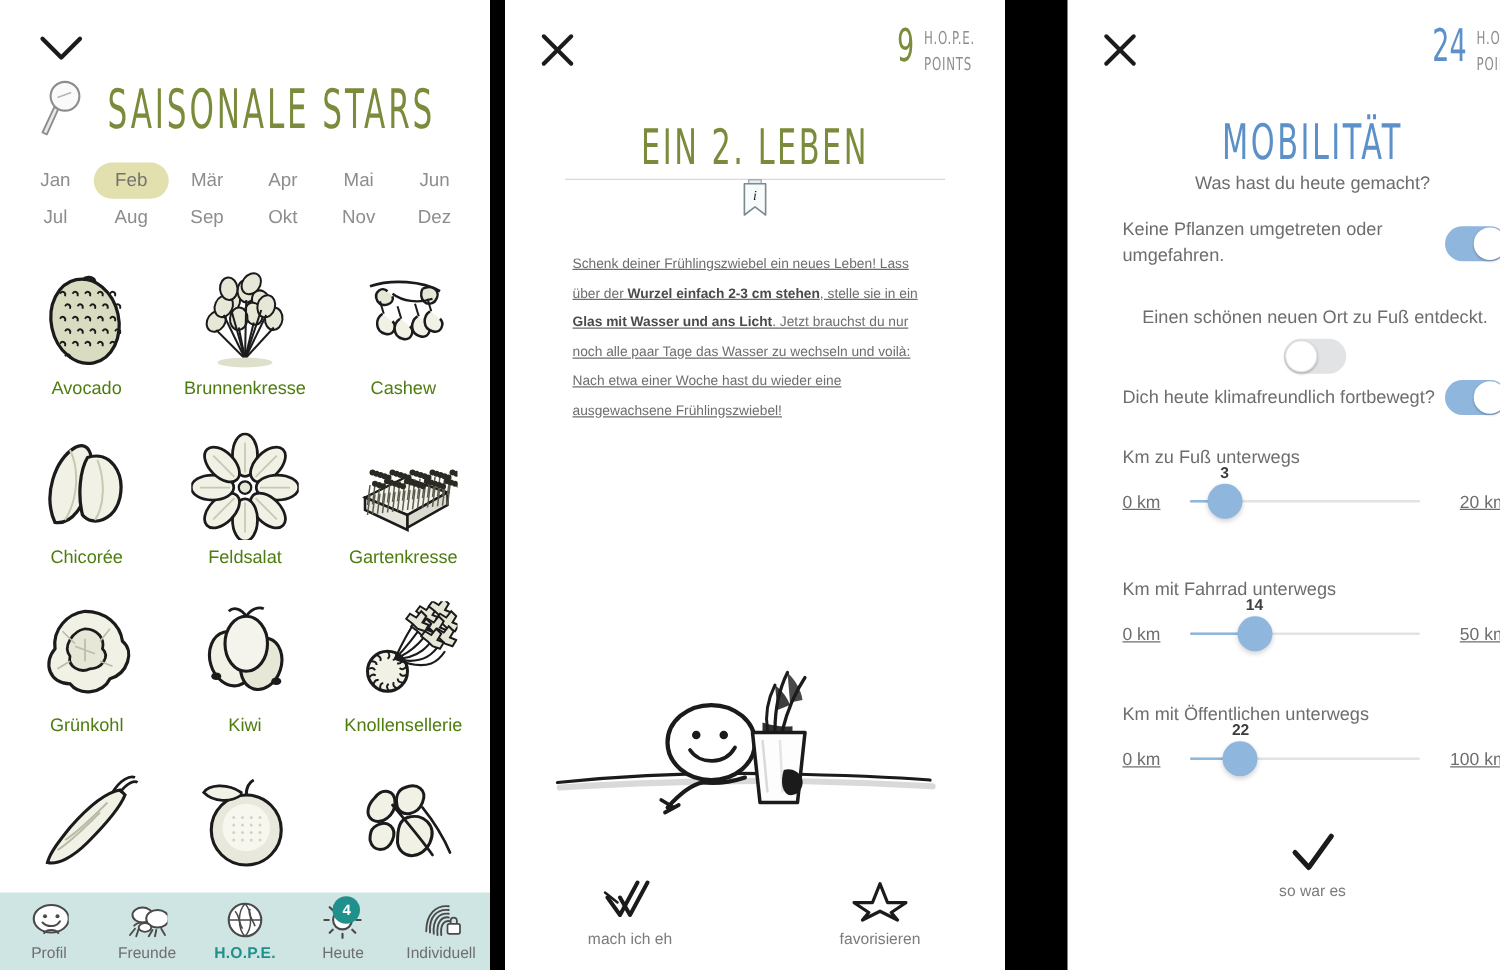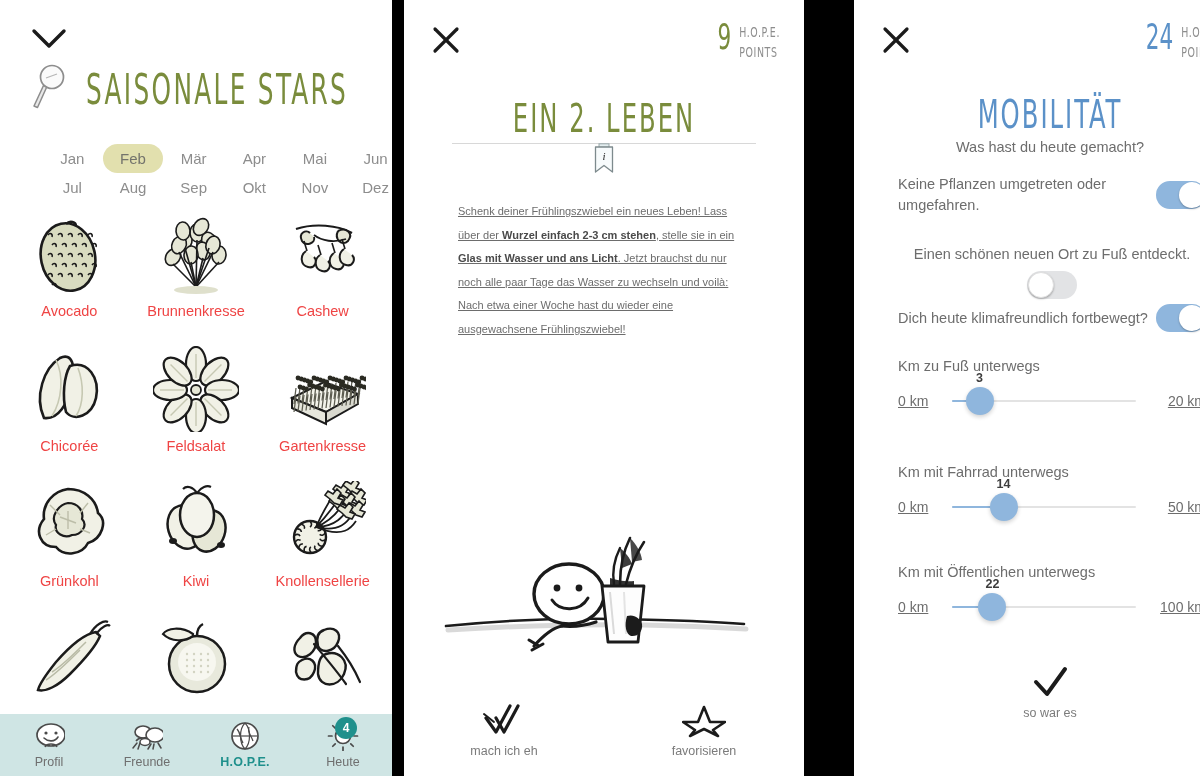--- a/index.html
+++ b/index.html
@@ -28,34 +28,34 @@
     display: flex; align-items: center; justify-content: flex-start; padding-left: 26px;
   }
   .magnifier { width: 46px; height: 52px; flex-shrink: 0; }
   .hand-title {
     font-family: "DejaVu Sans Condensed", "Liberation Sans Narrow", "Liberation Sans", sans-serif;
     font-size: 30px; letter-spacing: 2.5px; color: #7a8c3c;
     font-weight: 400; transform: scaleY(1.45) scaleX(0.92); transform-origin: left center;
     margin-left: 14px; white-space: nowrap;
   }
   .months {
-    position: absolute; left: 0; top: 144px; width: 100%;
-    display: flex; flex-wrap: wrap; padding: 0 14px; margin-left: 28px;
+    position: absolute; left: 0; top: 130px; width: 100%;
+    display: flex; flex-wrap: wrap; padding: 0 14px;
   }
   .month-wrap { width: 16.666%; display:flex; justify-content:center; }
   .month-pill { padding: 6px 17px; border-radius: 16px; font-size: 15px; color: #8d8d8d; cursor: pointer; }
   .month-pill.active { background: #e2e0ae; color: #74746c; }
 
   .grid {
     position: absolute; left: 0; top: 205px; width: 100%; height: 500px;
     display: flex; flex-wrap: wrap; padding: 0 6px; overflow: hidden;
   }
   .cell { width: 33.333%; height: 135px; display: flex; flex-direction: column; align-items: center; cursor: pointer; }
   .cell-art { height: 98px; width: 100%; display: flex; align-items: center; justify-content: center; }
-  .cell-label { font-size: 14.5px; color: #ef4444; text-align: center; line-height: 16px; }
+  .cell-label { font-size: 14.5px; color: #4d7c0f; text-align: center; line-height: 16px; }
 
   .bottomnav {
     position: absolute; left: 0; bottom: 0; width: 100%; height: 62px;
     background: #cfe5e4; display: flex; align-items: center;
   }
   .navitem { flex: 1; display: flex; flex-direction: column; align-items: center; justify-content: center; cursor: pointer; position: relative; }
   .navicon { height: 30px; display: flex; align-items: center; justify-content: center; position: relative; }
   .navlabel { font-size: 12.5px; color: #6f6f6f; margin-top: 4px; }
   .navitem.active .navlabel { color: #1f908c; font-weight: bold; letter-spacing: 0.2px; }
   .badge {
@@ -599,20 +599,36 @@
               <line x1="16" y1="4" x2="16" y2="0.5" stroke="#4a4a4a" stroke-width="1.7" stroke-linecap="round" transform="rotate(135 16 15)"></line>
               <line x1="16" y1="4" x2="16" y2="0.5" stroke="#4a4a4a" stroke-width="1.7" stroke-linecap="round" transform="rotate(180 16 15)"></line>
               <line x1="16" y1="4" x2="16" y2="0.5" stroke="#4a4a4a" stroke-width="1.7" stroke-linecap="round" transform="rotate(225 16 15)"></line>
               <line x1="16" y1="4" x2="16" y2="0.5" stroke="#4a4a4a" stroke-width="1.7" stroke-linecap="round" transform="rotate(270 16 15)"></line>
               <line x1="16" y1="4" x2="16" y2="0.5" stroke="#4a4a4a" stroke-width="1.7" stroke-linecap="round" transform="rotate(315 16 15)"></line>
             </svg>
             <span class="badge">4</span>
           </div>
           <div class="navlabel">Heute</div>
         </div>
+        <div class="navitem">
+          <div class="navicon">
+            <svg width="32" height="30" viewBox="0 0 32 30">
+              <g fill="none" stroke="#4a4a4a" stroke-width="1.5" stroke-linecap="round">
+      <path d="M4 24 C4 10, 12 3, 22 4"></path>
+                <path d="M7 25 C6 12, 13 6, 22 7"></path>
+      <path d="M10 26 C9 14, 15 9, 22 10"></path>
+                <path d="M13 27 C12 16, 17 12, 22 13"></path>
+      <path d="M16 27 C15 18, 19 15, 23 16"></path>
+              </g>
+      <rect x="21" y="18" width="10" height="8" rx="1.5" fill="#fff" stroke="#4a4a4a" stroke-width="1.4"></rect>
+      <path d="M23.5 18 V15.5 a2.5 2.5 0 0 1 5 0 V18" fill="none" stroke="#4a4a4a" stroke-width="1.4"></path>
+            </svg>
+          </div>
+          <div class="navlabel">Individuell</div>
+        </div>
       </div>
   </div>
 
   <div class="gutter"></div>
 
   <div class="panel panel-mid">
 
     <div class="close-btn">
       <svg width="32" height="32" viewBox="0 0 32 32">
         <line x1="5" y1="5" x2="27" y2="27" stroke="#1b1b1b" stroke-width="3.2" stroke-linecap="round"></line>

